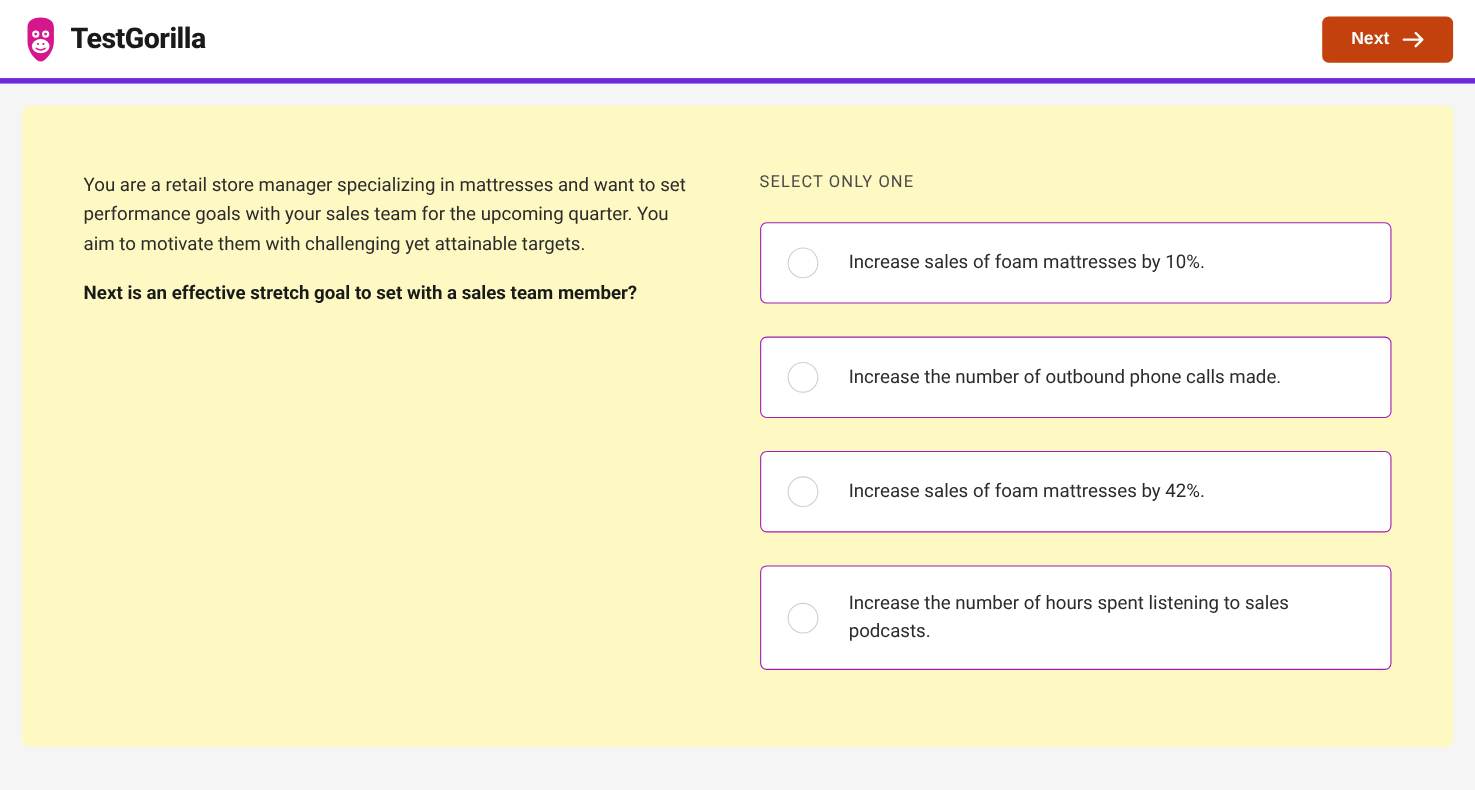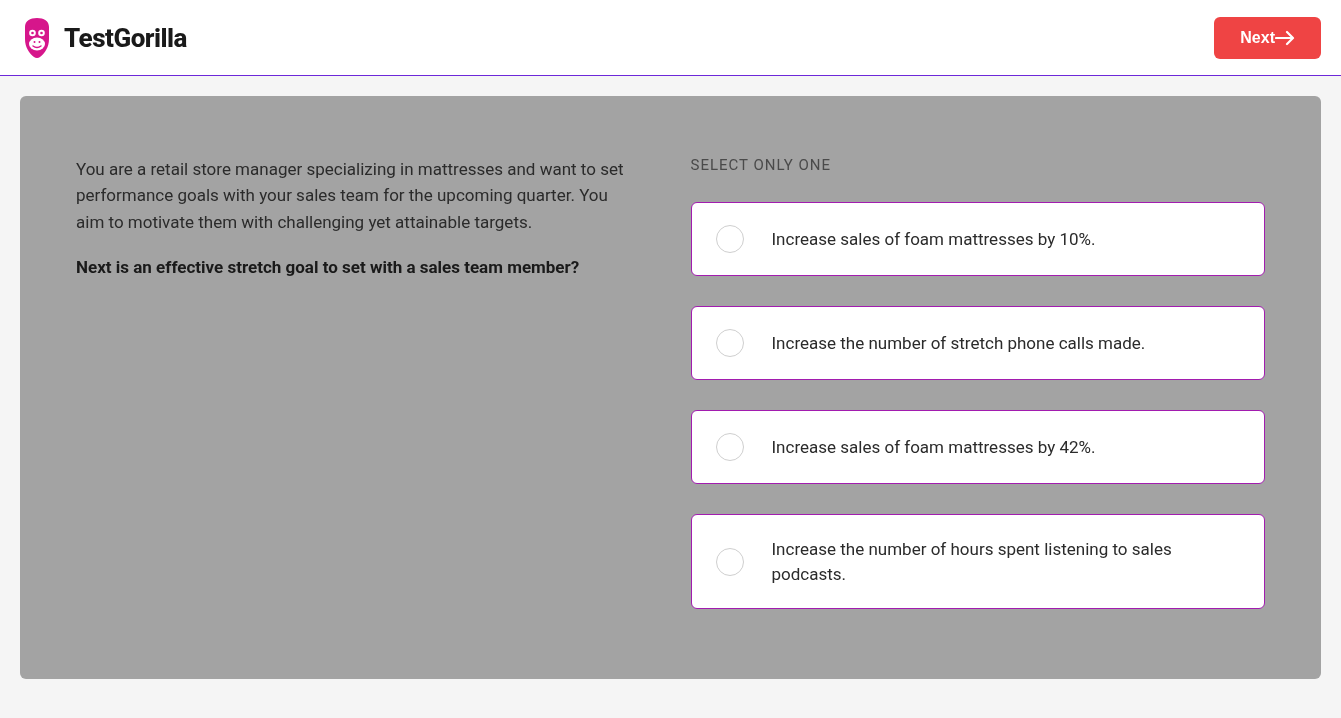--- a/index.html
+++ b/index.html
@@ -3,21 +3,21 @@
   <meta charset="utf-8">
   <style>
     * { box-sizing: border-box; margin: 0; padding: 0; }
     body {
       font-family: -apple-system, BlinkMacSystemFont, "Segoe UI", Roboto, Helvetica, Arial, sans-serif;
       background: #f5f5f5;
       color: #1a1a1a;
     }
     .header {
       background: #fff;
-      border-bottom: 1px solid #6d28d9;
+      border-bottom: 5px solid #6d28d9;
       height: 76px;
       display: flex;
       align-items: center;
       justify-content: space-between;
       padding: 0 20px;
     }
     .logo {
       display: flex;
       align-items: center;
       gap: 10px;
@@ -27,37 +27,38 @@
       height: 42px;
       position: relative;
     }
     .logo-text {
       font-size: 26px;
       font-weight: 800;
       letter-spacing: -0.5px;
       color: #1a1a1a;
     }
     .next-btn {
-      background: #ef4444;
+      background: #c2410c;
       color: #fff;
       border: none;
       border-radius: 6px;
       padding: 12px 26px;
       font-size: 16px;
       font-weight: 600;
       display: flex;
       align-items: center;
+      gap: 12px;
       cursor: pointer;
     }
     .arrow-icon { display: inline-flex; }
     .page {
       padding: 20px;
     }
     .card {
-      background: #a3a3a3;
+      background: #fef9c3;
       border-radius: 6px;
       max-width: 1303px;
       margin: 0 auto;
       padding: 60px 56px 70px 56px;
       display: grid;
       grid-template-columns: 1fr 1fr;
       gap: 40px;
       min-height: 580px;
     }
     .left-col { max-width: 560px; }
@@ -140,21 +141,21 @@
     </div>
     <div class="right-col">
       <p class="instruction">SELECT ONLY ONE</p>
       <div class="options">
         <div class="option">
           <span class="radio"></span>
           <span class="option-text">Increase sales of foam mattresses by 10%.</span>
         </div>
         <div class="option">
           <span class="radio"></span>
-          <span class="option-text">Increase the number of stretch phone calls made.</span>
+          <span class="option-text">Increase the number of outbound phone calls made.</span>
         </div>
         <div class="option">
           <span class="radio"></span>
           <span class="option-text">Increase sales of foam mattresses by 42%.</span>
         </div>
         <div class="option">
           <span class="radio"></span>
           <span class="option-text">Increase the number of hours spent listening to sales podcasts.</span>
         </div>
       </div>

